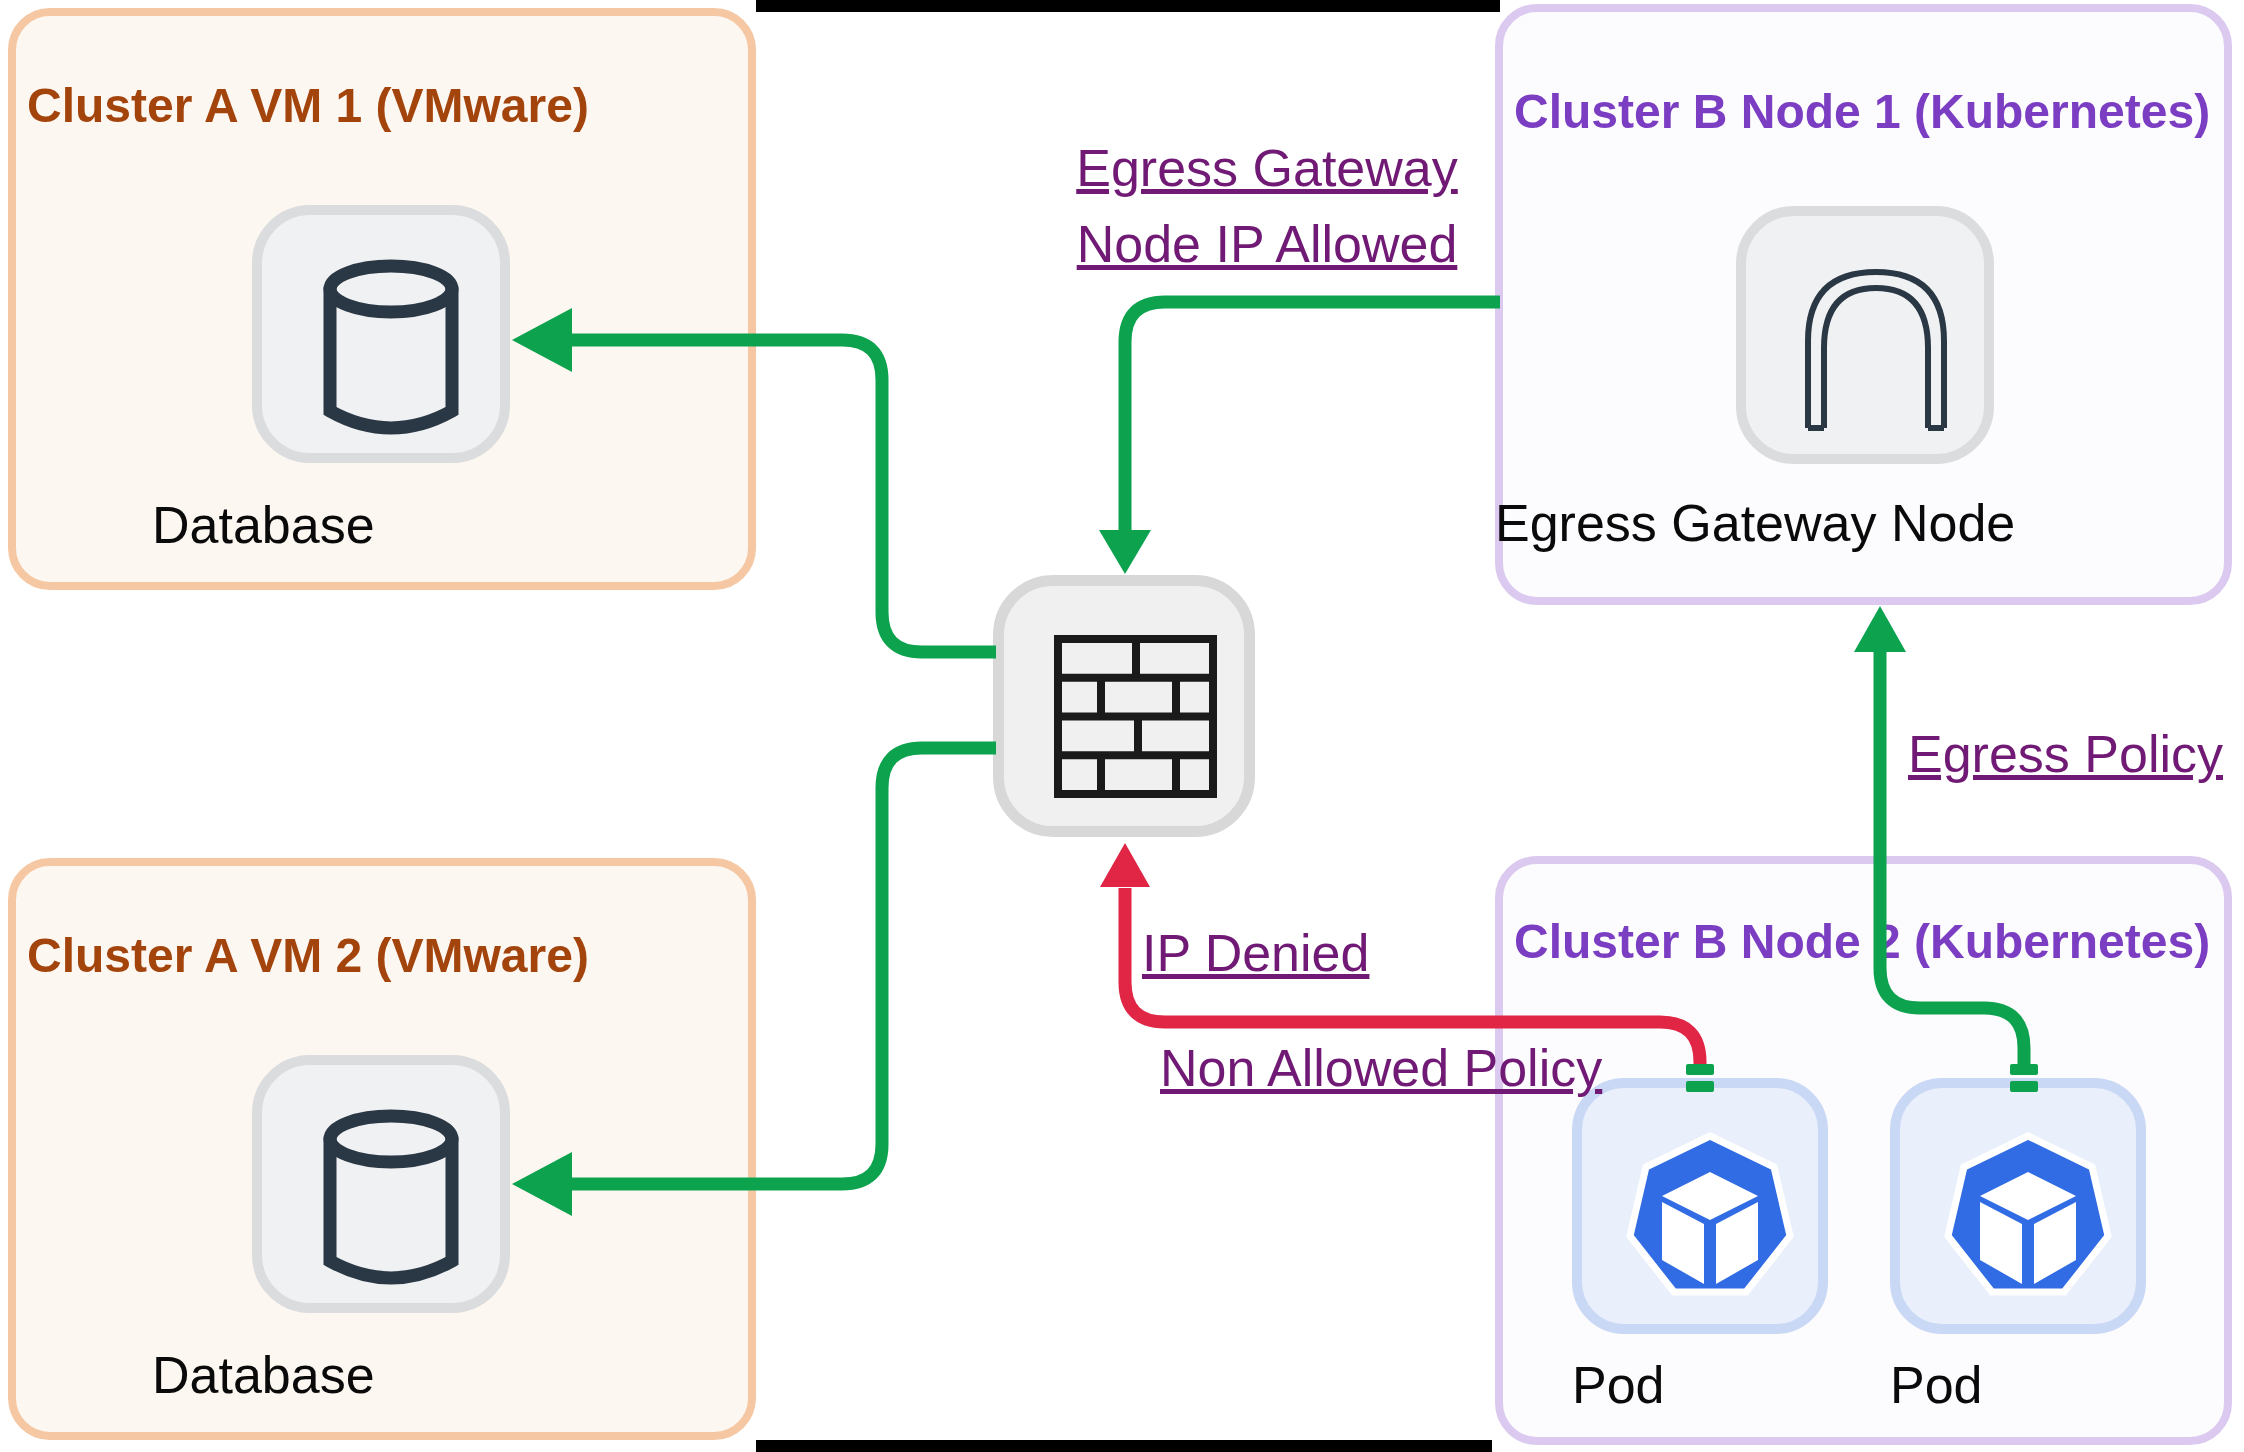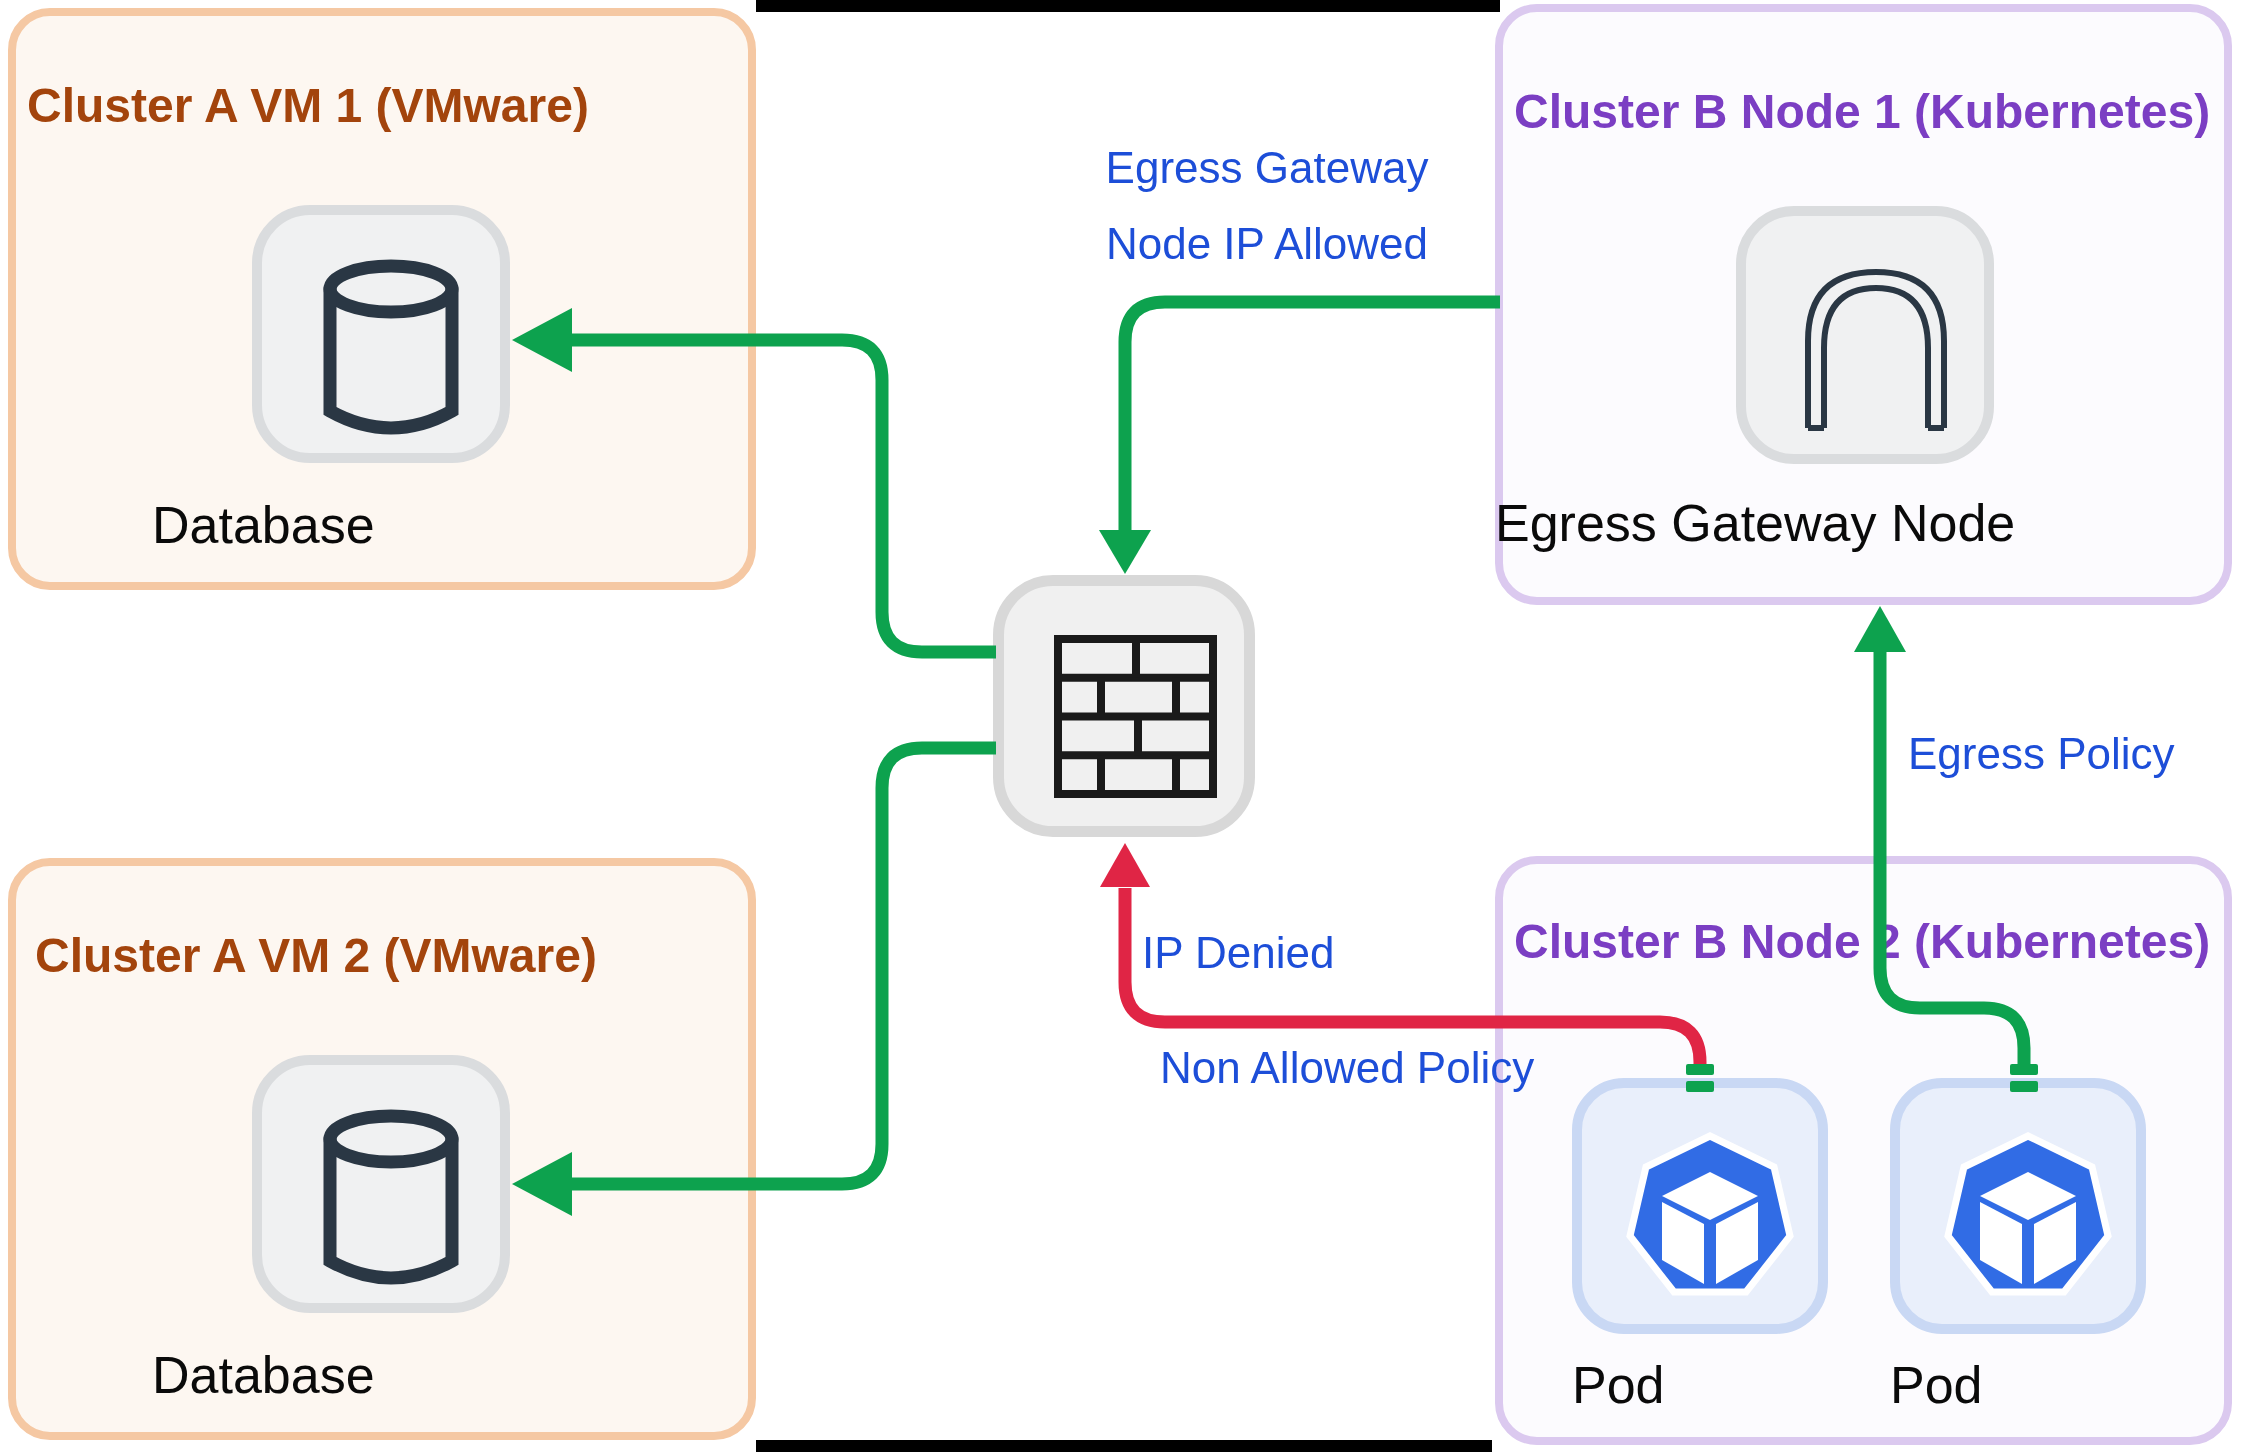--- a/index.html
+++ b/index.html
@@ -18,21 +18,21 @@
   .title-b{color:#7B3EC3;}
 
   
   .tile{position:absolute;box-sizing:content-box;}
   .gray-tile{width:238px;height:238px;border:10px solid #DADCDE;border-radius:58px;background:#F0F1F2;}
   .fw-tile{width:240px;height:240px;border:11px solid #D8D8D8;border-radius:60px;background:#F0F0F0;}
   .pod-tile{width:236px;height:236px;border:10px solid #C9D8F4;border-radius:52px;background:#E9EFFB;}
   .tile svg{position:absolute;left:0;top:0;}
 
   .item-label{position:absolute;font-size:52px;line-height:54px;color:#0A0A0A;white-space:nowrap;}
-  .edge-label{position:absolute;font-size:44px;line-height:56px;color:#1d4ed8;white-space:nowrap;}
+  .edge-label{position:absolute;font-size:52px;line-height:56px;color:#701a75;white-space:nowrap;text-decoration:underline;}
   .edge-label-center{text-align:center;line-height:76px;}
 
   #arrow-overlay{position:absolute;left:0;top:0;pointer-events:none;}
   .green-line{stroke:#0DA24E;stroke-width:13;fill:none;}
   .red-line{stroke:#E02545;stroke-width:13;fill:none;}
   .green-fill{fill:#0DA24E;}
   .red-fill{fill:#E02545;}
 </style>
 </head>
 <body>
@@ -46,21 +46,21 @@
   <div class="box-title title-a" style="left:8px;top:76px;width:748px;">Cluster A VM 1 (VMware)</div>
   <div class="tile gray-tile" style="left:252px;top:205px;">
     <svg width="258" height="258" viewBox="0 0 258 258">
       <ellipse cx="129" cy="74" rx="61" ry="23" fill="none" stroke="#2A3744" stroke-width="13"></ellipse>
       <path d="M68,74 L68,196 Q129,230 190,196 L190,74" fill="none" stroke="#2A3744" stroke-width="13" stroke-linecap="round"></path>
     </svg>
   </div>
   <div class="item-label" style="left:152px;top:498px;width:460px;">Database</div>
 
   <div class="cluster-box box-a" style="left:8px;top:858px;width:732px;height:566px;"></div>
-  <div class="box-title title-a" style="left:16px;top:926px;width:796px;">Cluster A VM 2 (VMware)</div>
+  <div class="box-title title-a" style="left:8px;top:926px;width:796px;">Cluster A VM 2 (VMware)</div>
   <div class="tile gray-tile" style="left:252px;top:1055px;">
     <svg width="258" height="258" viewBox="0 0 258 258">
       <ellipse cx="129" cy="74" rx="61" ry="23" fill="none" stroke="#2A3744" stroke-width="13"></ellipse>
       <path d="M68,74 L68,196 Q129,230 190,196 L190,74" fill="none" stroke="#2A3744" stroke-width="13" stroke-linecap="round"></path>
     </svg>
   </div>
   <div class="item-label" style="left:152px;top:1348px;width:460px;">Database</div>
 
   <div class="cluster-box box-b" style="left:1495px;top:4px;width:721px;height:585px;"></div>
   <div class="box-title title-b" style="left:1495px;top:82px;width:878px;">Cluster B Node 1 (Kubernetes)</div>

